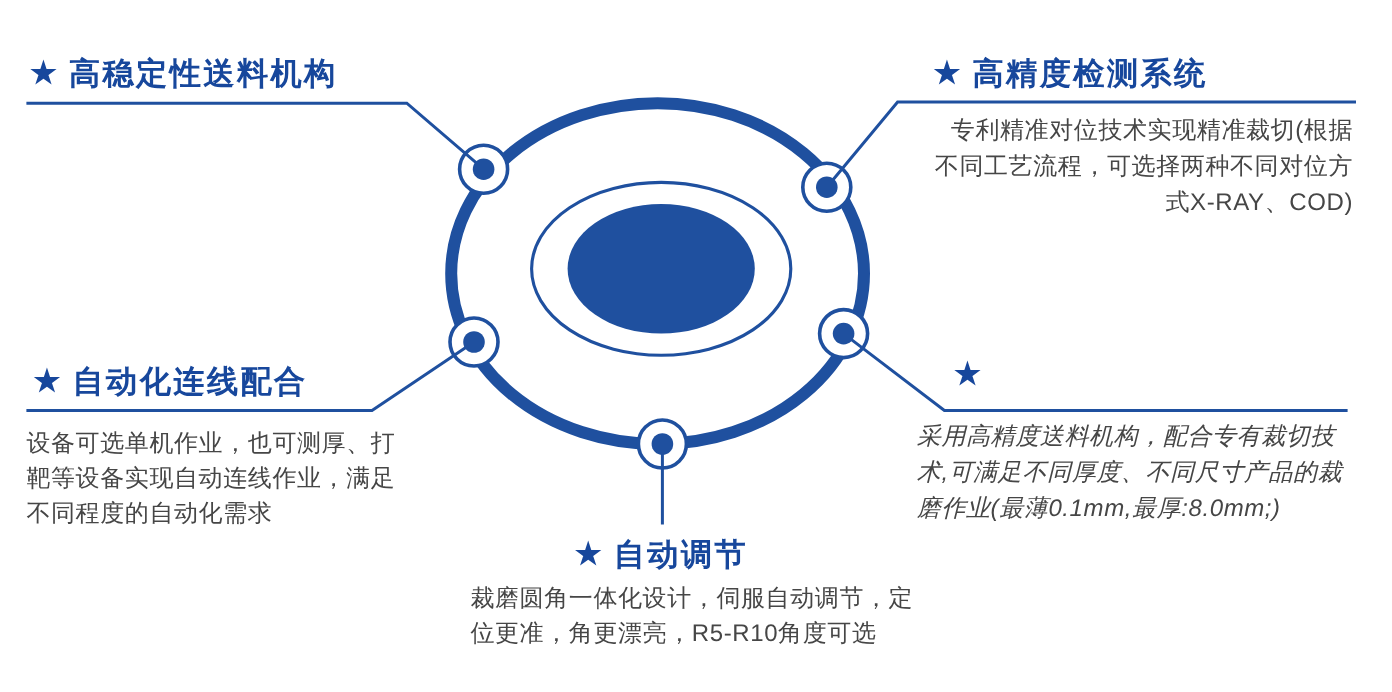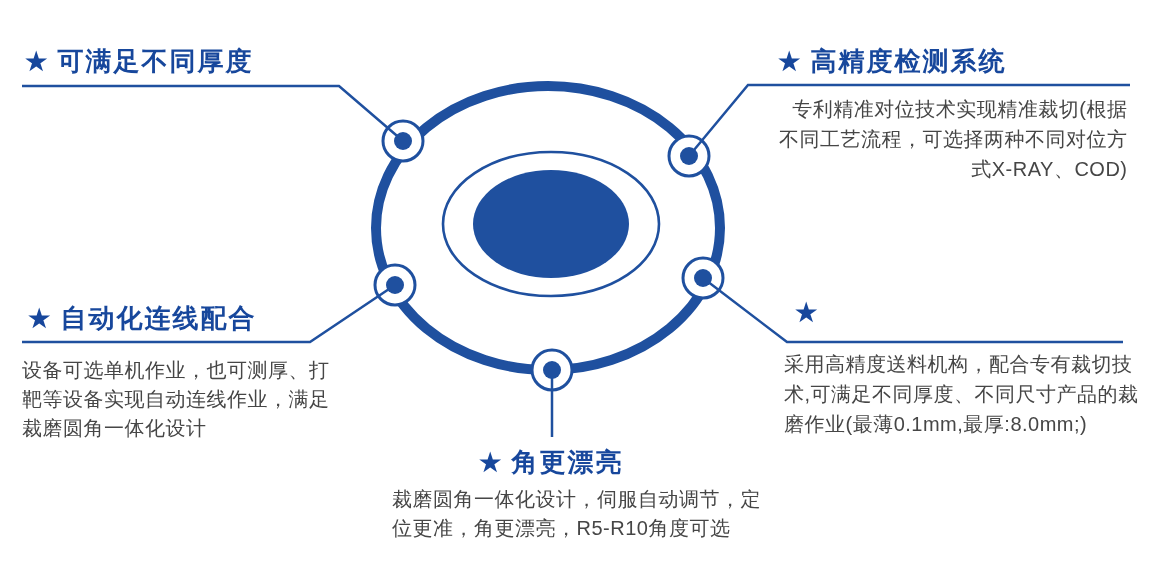--- a/index.html
+++ b/index.html
@@ -71,46 +71,46 @@
 
     <circle class="node-dot" cx="403" cy="141" r="9"></circle>
     <circle class="node-dot" cx="689" cy="156" r="9"></circle>
     <circle class="node-dot" cx="395" cy="285" r="9"></circle>
     <circle class="node-dot" cx="703" cy="278" r="9"></circle>
     <circle class="node-dot" cx="552" cy="370" r="9"></circle>
   </svg>
 
   <div class="callout-title" style="left:25px;top:45px;">
     <span class="star">★</span>
-    <span>可满足不同厚度</span>
+    <span>高稳定性送料机构</span>
   </div>
 
   <div class="callout-title" style="left:778px;top:45px;">
     <span class="star">★</span>
     <span>高精度检测系统</span>
   </div>
   <div class="callout-body" style="left:779px;top:94px;text-align:right;">专利精准对位技术实现精准裁切(根据
 不同工艺流程，可选择两种不同对位方
 式X-RAY、COD)</div>
 
   <div class="callout-title" style="left:28px;top:302px;">
     <span class="star">★</span>
     <span>自动化连线配合</span>
   </div>
   <div class="callout-body lh29" style="left:22px;top:356px;">设备可选单机作业，也可测厚、打
 靶等设备实现自动连线作业，满足
-裁磨圆角一体化设计</div>
+不同程度的自动化需求</div>
 
   <div class="callout-title" style="left:795px;top:296px;">
     <span class="star">★</span>
   </div>
-  <div class="callout-body" style="left:784px;top:349px;">采用高精度送料机构，配合专有裁切技
+  <div class="callout-body" style="left:764px;top:349px;font-style:italic;">采用高精度送料机构，配合专有裁切技
 术,可满足不同厚度、不同尺寸产品的裁
 磨作业(最薄0.1mm,最厚:8.0mm;)</div>
 
   <div class="callout-title" style="left:479px;top:446px;">
     <span class="star">★</span>
-    <span>角更漂亮</span>
+    <span>自动调节</span>
   </div>
   <div class="callout-body lh29" style="left:392px;top:485px;">裁磨圆角一体化设计，伺服自动调节，定
 位更准，角更漂亮，R5-R10角度可选</div>
 
 </div>
 
 </body></html>

